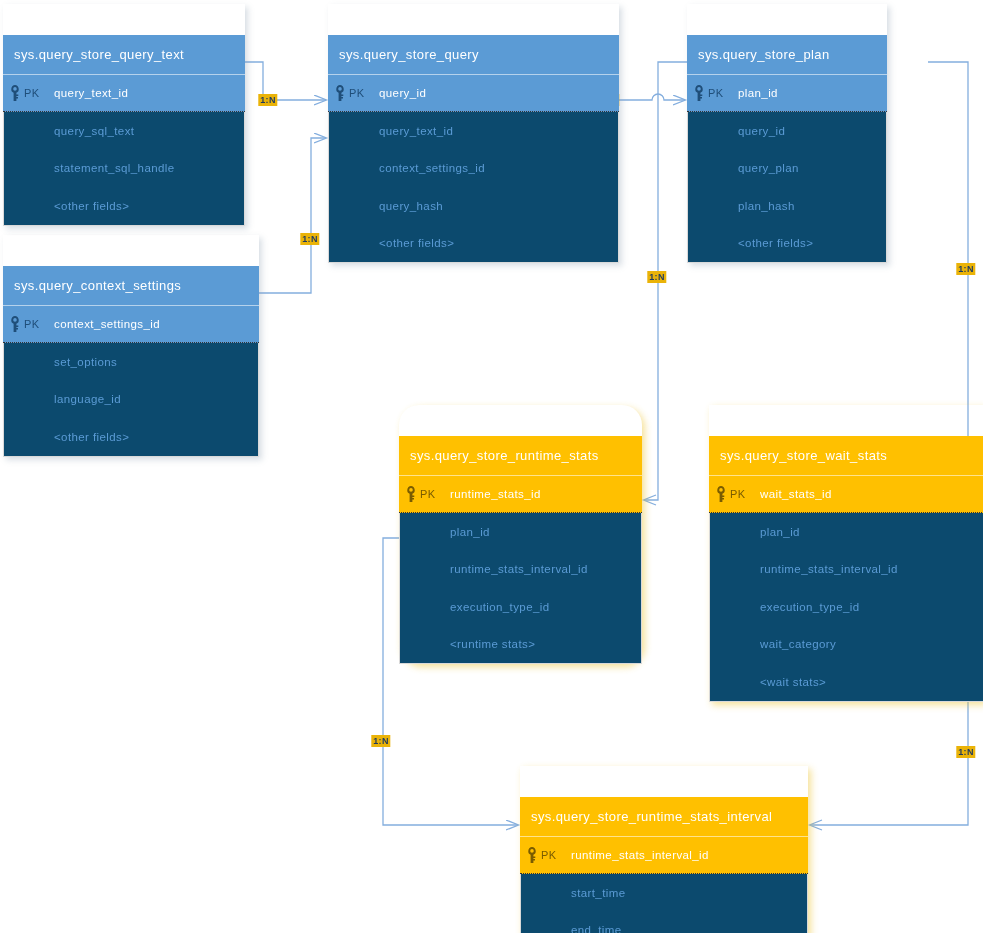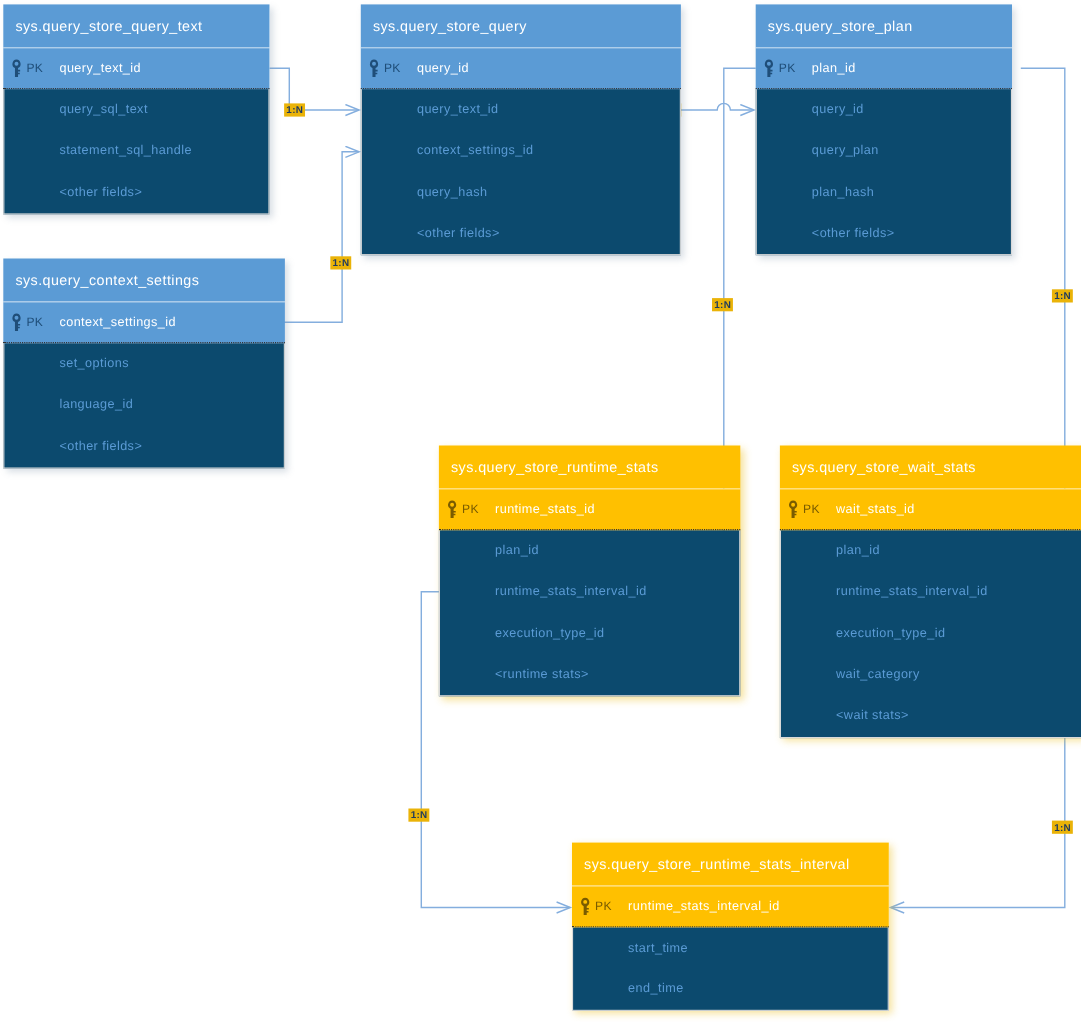--- a/index.html
+++ b/index.html
@@ -17,20 +17,21 @@
   .tbl.orange { box-shadow:3px 3px 7px rgba(235,190,30,0.45); }
 
   .tbl-header {
     height:39px;
     display:flex; align-items:center;
     padding-left:11px;
     color:#ffffff;
     font-size:13px;
     letter-spacing:0.4px;
     white-space:nowrap;
+    margin-top:31px;
   }
   .blue   .tbl-header { background:#5b9bd5; }
   .orange .tbl-header { background:#ffc000; }
 
   .pk-row {
     height:38px;
     display:flex; align-items:center;
     border-top:1px solid rgba(255,255,255,0.55);
     border-bottom:1px dotted #333333;
     position:relative;
@@ -157,21 +158,21 @@
         </div>
       <div class="f-row">
           <span>query_hash</span>
         </div>
       <div class="f-row">
           <span>&lt;other fields&gt;</span>
         </div>
     </div>
   </div>
 
-  <div class="tbl blue" style="left:687px;top:4px;width:233px;">
+  <div class="tbl blue" style="left:687px;top:4px;width:200px;">
     <div class="tbl-header">sys.query_store_plan</div>
     <div class="pk-row">
       <span class="key-ic">
         <svg width="12" height="17" viewBox="0 0 12 17">
             <path fill="currentColor" fill-rule="evenodd" d="M6,0.6 A4.05,4.05 0 0 1 7.4,8.3 V10 H9.3 V11.4 H7.4 V12.6 H9 V14 H7.4 V16.4 H4.6 V8.3 A4.05,4.05 0 0 1 6,0.6 Z M6,2.6 A1.8,1.8 0 1 0 6,6.2 A1.8,1.8 0 1 0 6,2.6 Z"></path>
           </svg>
       </span>
       <span class="pk-lab">PK</span>
       <span class="pk-field">plan_id</span>
     </div>
@@ -208,21 +209,21 @@
         </div>
       <div class="f-row">
           <span>language_id</span>
         </div>
       <div class="f-row">
           <span>&lt;other fields&gt;</span>
         </div>
     </div>
   </div>
 
-  <div class="tbl orange" style="left:399px;top:405px;width:274px;">
+  <div class="tbl orange" style="left:399px;top:405px;width:243px;border-radius:20px;">
     <div class="tbl-header">sys.query_store_runtime_stats</div>
     <div class="pk-row">
       <span class="key-ic">
         <svg width="12" height="17" viewBox="0 0 12 17">
             <path fill="currentColor" fill-rule="evenodd" d="M6,0.6 A4.05,4.05 0 0 1 7.4,8.3 V10 H9.3 V11.4 H7.4 V12.6 H9 V14 H7.4 V16.4 H4.6 V8.3 A4.05,4.05 0 0 1 6,0.6 Z M6,2.6 A1.8,1.8 0 1 0 6,6.2 A1.8,1.8 0 1 0 6,2.6 Z"></path>
           </svg>
       </span>
       <span class="pk-lab">PK</span>
       <span class="pk-field">runtime_stats_id</span>
     </div>

